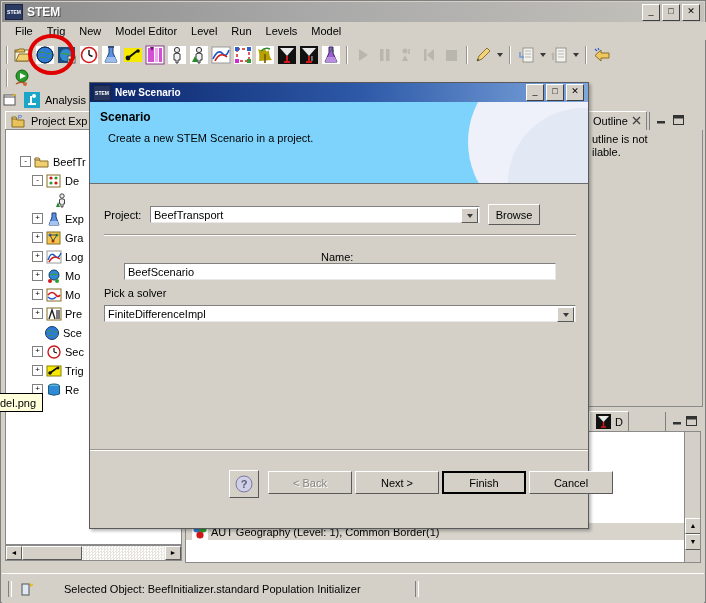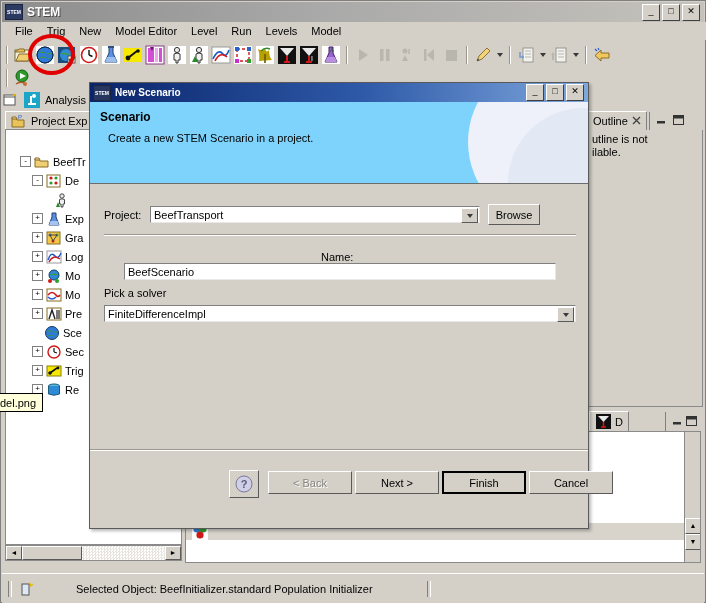--- a/index.html
+++ b/index.html
@@ -708,39 +708,40 @@
 
       <div class="geo-row geo-sel">
         <span class="ticon">
           <svg width="16" height="16" viewBox="0 0 16 16">
               <rect x="0" y="0" width="16" height="16" fill="#fff"></rect>
               <circle cx="5" cy="5" r="3.6" fill="#2f7ad6"></circle>
               <circle cx="11" cy="5" r="3.6" fill="#2aa02a"></circle>
               <circle cx="8" cy="11" r="3.6" fill="#d01818"></circle>
             </svg>
         </span>
+        <span>AUT Geography (Level: 1), Common Border(1)</span>
       </div>
 
 
       <div class="vscroll">
         <div class="vbtn" style="margin-top:86px">▲</div>
         <div class="vbtn">▼</div>
       </div>
     </div>
   </div>
 
   <div class="statusbar">
     <div class="sb-sep"></div>
     <span class="icon" style="width:16px;height:16px">
       <svg width="16" height="16" viewBox="0 0 16 16">
           <rect x="3" y="3" width="7" height="11" fill="#dfe8f5" stroke="#555"></rect>
           <path d="M11 1 l1.2 2.4 l2.4 -1.2 l-1.2 2.4 l-2.4 1.2 Z" fill="#e8b800"></path>
         </svg>
     </span>
-    <span style="margin-left:40px">Selected Object: BeefInitializer.standard Population Initializer</span>
+    <span style="margin-left:28px">Selected Object: BeefInitializer.standard Population Initializer</span>
     <div class="sb-sep" style="margin-left:54px"></div>
   </div>
 
   <div class="dialog">
 
     <div class="dlg-title">
       <div class="tb-icon">STEM</div>
       <span class="t">New Scenario</span>
       <div class="tb-btns">
         <div class="winbtn">_</div>

